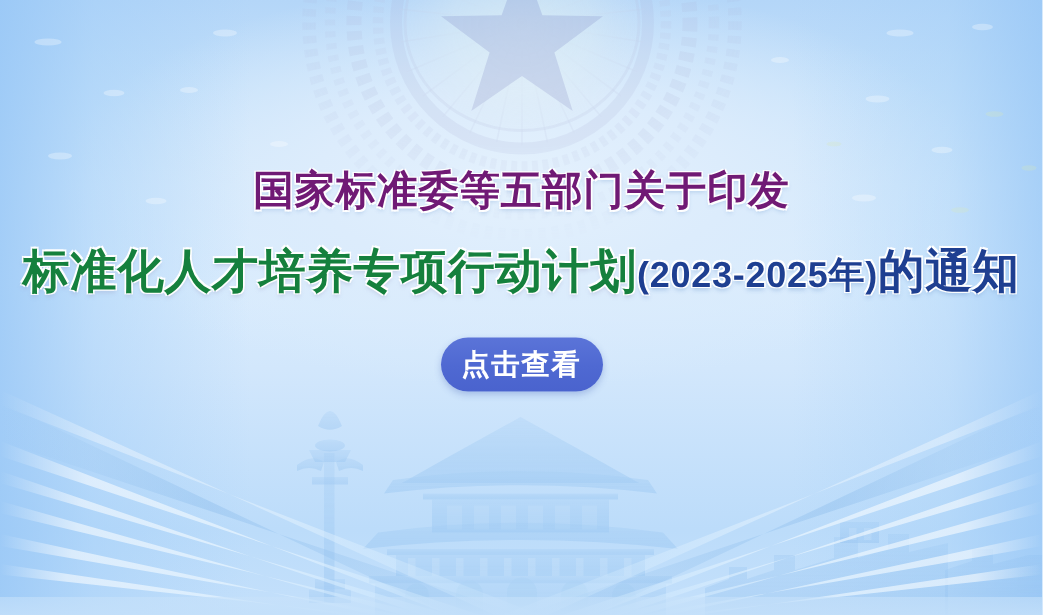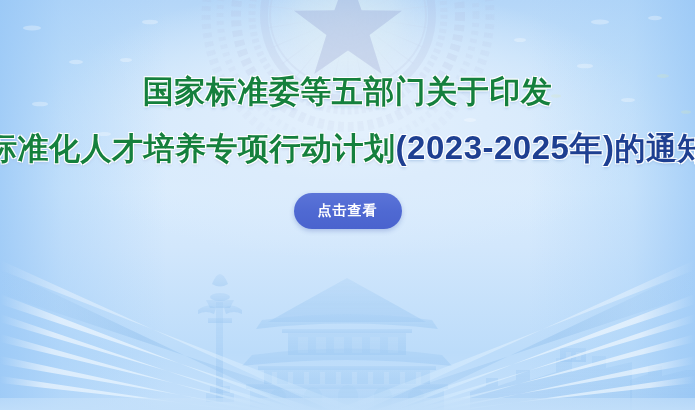--- a/index.html
+++ b/index.html
@@ -99,23 +99,23 @@
   }
 
   .title-line {
     white-space: nowrap;
     font-weight: 700;
     letter-spacing: 0.5px;
     line-height: 1;
   }
 
   .title-line-1 {
-    margin-top: 76px;
-    font-size: 31px;
-    color: #15803d;
+    margin-top: 114px;
+    font-size: 27px;
+    color: #701a75;
     text-shadow:
       -1px -1px 0 rgba(255,255,255,.95),
        1px -1px 0 rgba(255,255,255,.95),
       -1px  1px 0 rgba(255,255,255,.95),
        1px  1px 0 rgba(255,255,255,.95),
        0 2px 3px rgba(120,160,210,.45);
   }
 
   .title-line-2 {
     margin-top: 24px;
@@ -132,31 +132,31 @@
   }
   .t-blue {
     color: #1e3f91;
     text-shadow:
       -1px -1px 0 rgba(255,255,255,.95),
        1px -1px 0 rgba(255,255,255,.95),
       -1px  1px 0 rgba(255,255,255,.95),
        1px  1px 0 rgba(255,255,255,.95),
        0 2px 3px rgba(120,160,210,.45);
   }
-  .t-paren { font-size: 33px; }
+  .t-paren { font-size: 24px; }
 
   .cta {
     margin-top: 29px;
     width: 108px;
     height: 36px;
     border: none;
     border-radius: 18px;
     background: linear-gradient(180deg, #5b74d8 0%, #4f69d2 52%, #4a63ce 100%);
     color: #ffffff;
-    font-size: 14px;
+    font-size: 19px;
     font-weight: 700;
     letter-spacing: 1px;
     font-family: "Liberation Sans", "DejaVu Sans", sans-serif;
     cursor: pointer;
     box-shadow: 0 2px 5px rgba(60,90,180,.30);
     display: flex;
     align-items: center;
     justify-content: center;
   }
 </style>

